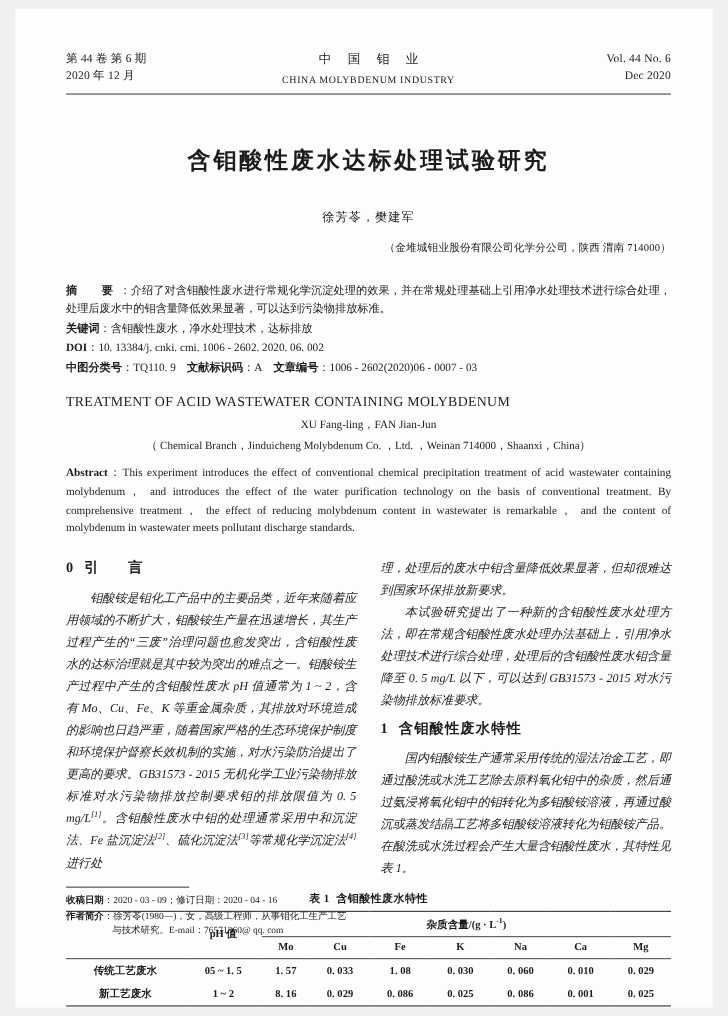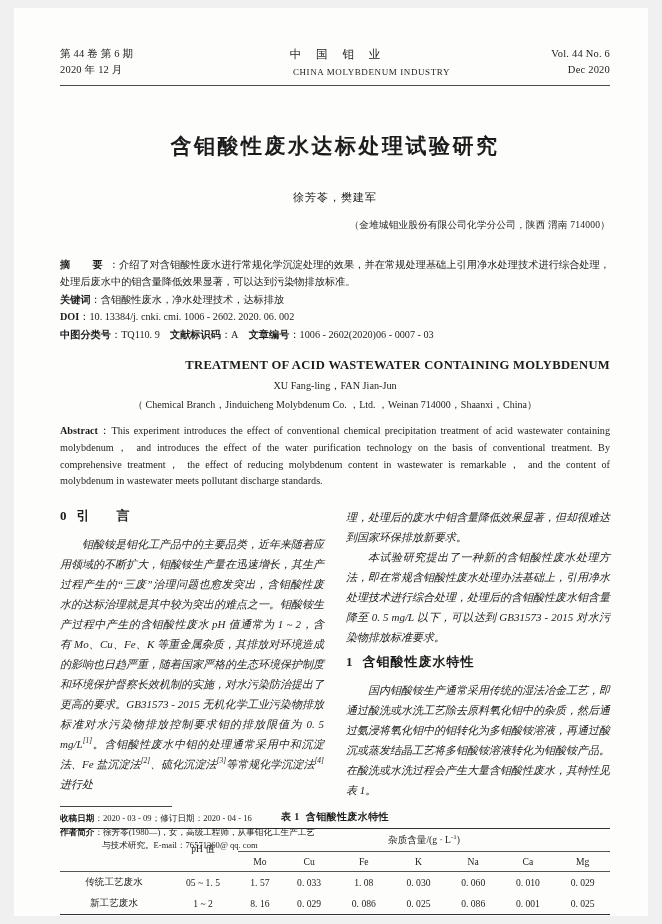--- a/index.html
+++ b/index.html
@@ -47,21 +47,20 @@
   .journal-cn {
     font-size: 11.5px;
     letter-spacing: 6px;
     padding-left: 6px;
   }
   .journal-en {
     font-size: 9px;
     letter-spacing: .6px;
     margin-top: 2px;
     font-family: "Liberation Serif", serif;
-    text-align: right;
   }
   .rule-top {
     border-bottom: 1.1px solid #4a4a4a;
     margin-top: 5px;
   }
 
   
   .title-cn {
     text-align: center;
     font-size: 21px;
@@ -89,23 +88,23 @@
     font-size: 10.2px;
     line-height: 1.72;
     text-align: justify;
   }
   .abs-cn p { margin: 0; }
   .lbl { font-weight: bold; }
   .lbl-sp { font-weight: bold; letter-spacing: 6px; }
 
   
   .title-en {
-    text-align: right;
+    text-align: left;
     font-size: 12.6px;
-    font-weight: bold;
+    font-weight: normal;
     letter-spacing: .3px;
     margin-top: 15px;
   }
   .authors-en {
     text-align: center;
     font-size: 10.2px;
     margin-top: 6px;
   }
   .affil-en {
     text-align: center;
@@ -161,21 +160,21 @@
   }
   .tbl-cap .num { font-family: "Liberation Serif", serif; margin-right: 6px; }
   table.data {
     border-collapse: collapse;
     width: 550px;
     font-size: 9.6px;
   }
   table.data th, table.data td {
     padding: 4px 0 4px 0;
     text-align: center;
-    font-weight: normal;
+    font-weight: bold;
     margin-top: 44px;
   }
   .rule-thick-top td, .rule-thick-top th { border-top: 1.1px solid #333; }
   .rule-thin td, .rule-thin th { border-top: .7px solid #555; }
   .rule-bottom td { border-bottom: 1.1px solid #333; }
   .span-rule { border-bottom: .7px solid #555; }
   th.rowhead-col { width: 108px; }
   th.ph-col { width: 70px; }
   td.rowname { text-align: center; }
   .unit sup { font-size: 7px; }

